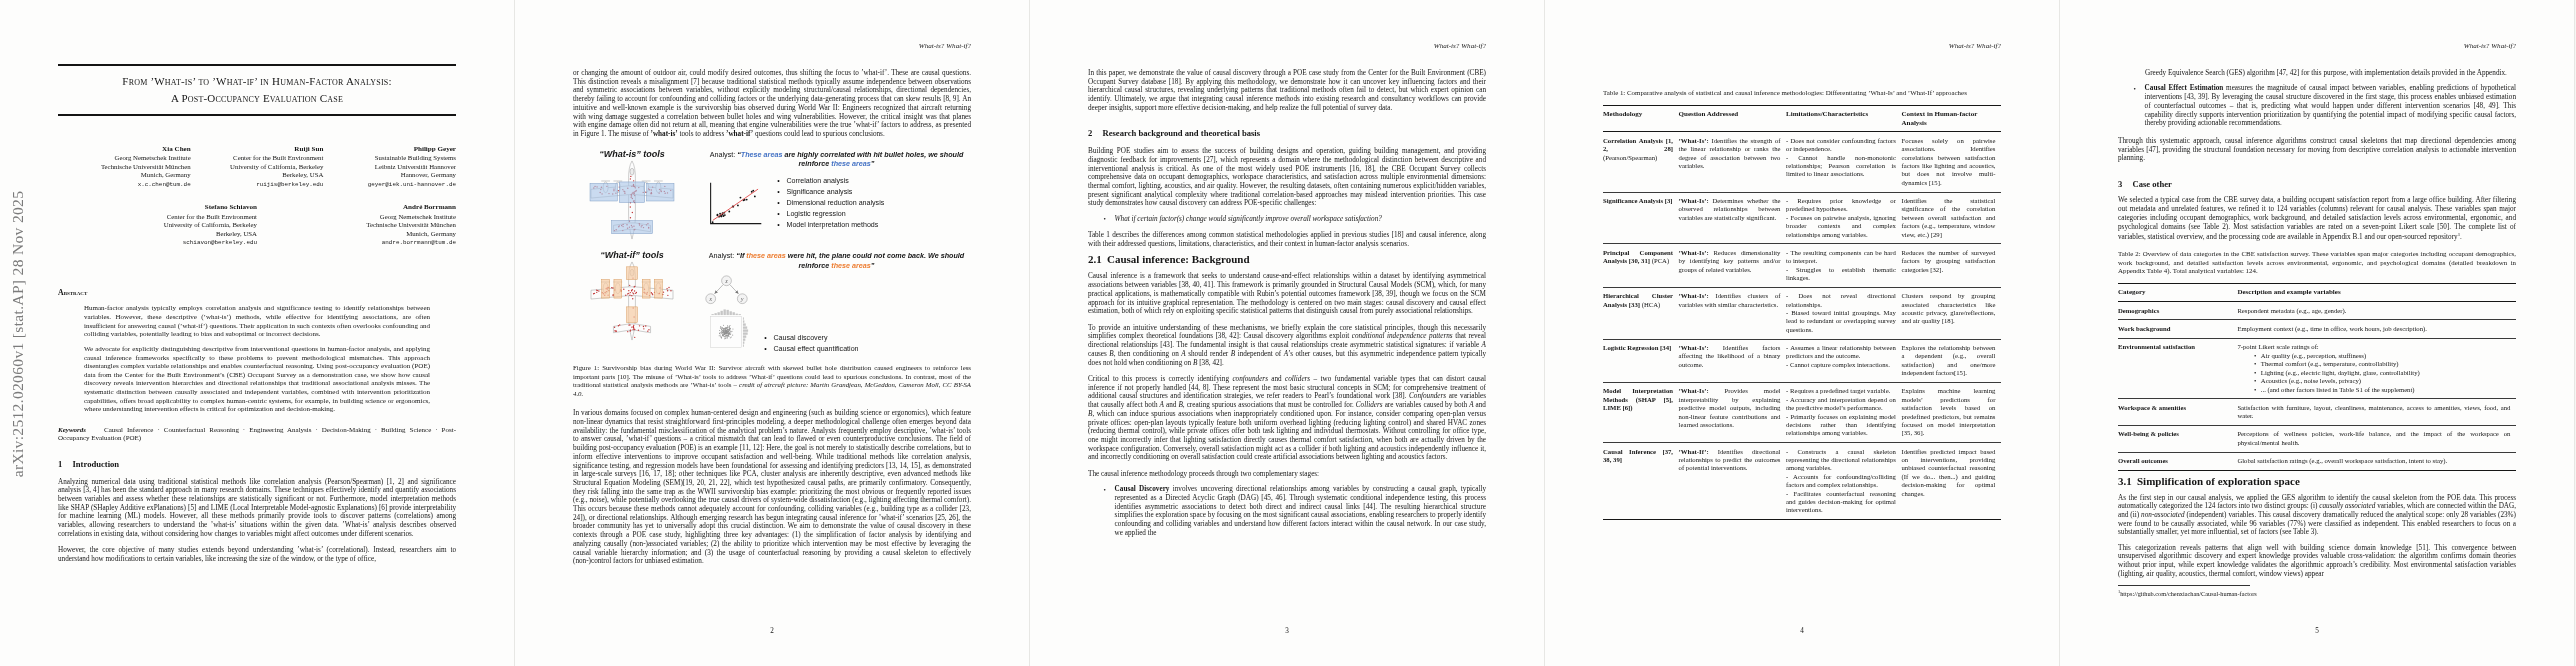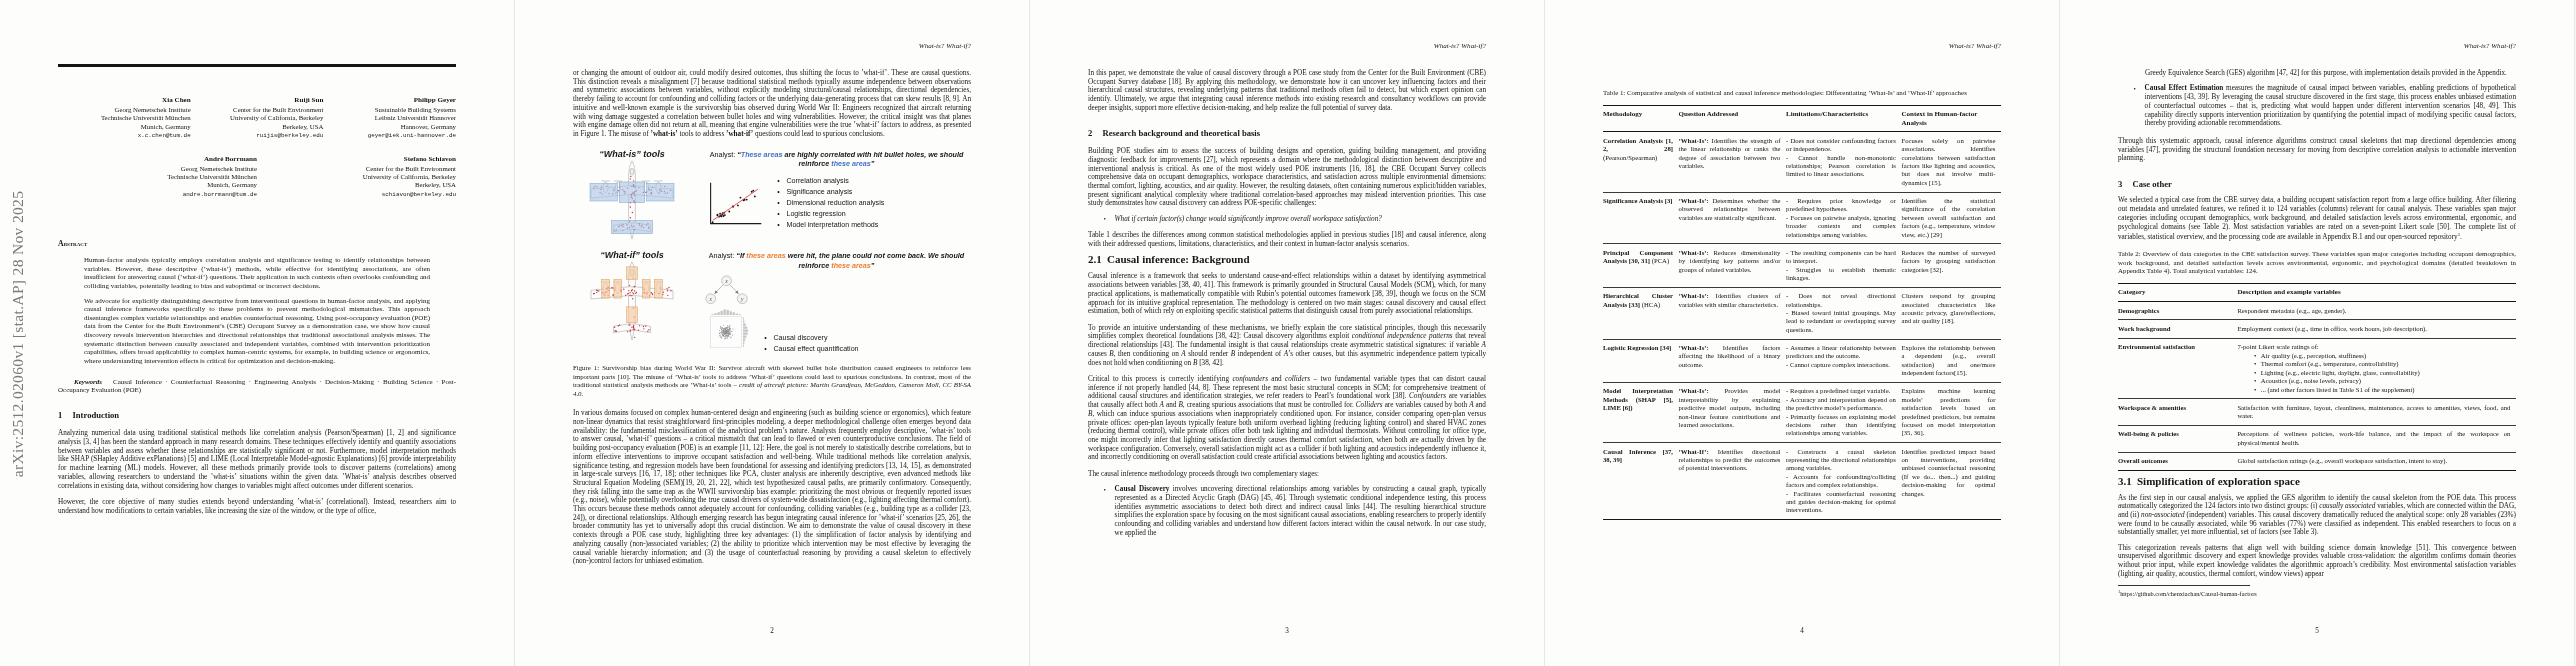--- a/index.html
+++ b/index.html
@@ -23,21 +23,21 @@
   .trule{height:1.7px;background:#141414;}
   .title{text-align:center;font-variant:small-caps;font-size:11px;line-height:17px;margin:7.2px 0;letter-spacing:0.2px;}
   .authrow{display:flex;margin-top:29px;}
   .authrow2{display:flex;margin-top:14.5px;}
   .auth{flex:1;text-align:right;font-size:6.8px;line-height:8.4px;}
   .auth .name{font-weight:700;font-size:7.1px;margin-bottom:1.1px;}
   .auth .email{font-family:"Liberation Mono",monospace;font-size:5.9px;margin-top:1.1px;}
   .absheading{text-align:left;font-variant:small-caps;font-weight:700;font-size:7.8px;margin-top:40px;}
   .abstract{width:346px;margin:7.8px auto 0;font-size:7px;line-height:8.6px;text-align:justify;}
   .keywords{margin-top:12.2px;font-size:7px;line-height:8.6px;text-align:justify;}
-  .kwlabel{font-weight:700;font-style:italic;padding-right:11px;margin-left:16px;}
+  .kwlabel{font-weight:700;font-style:italic;padding-right:18px;}
   .sec{font-size:8.6px;font-weight:700;margin:15.6px 0 0;}
   .sec .num{display:inline-block;min-width:14.5px;}
   .subsec{font-size:11px;font-weight:700;margin:4px 0 0;}
   .subsec .num{display:inline-block;min-width:19px;}
   .bullet{display:flex;margin:6.7px 0 0;padding-left:15.6px;}
   .bullet .bmark{width:11px;flex:0 0 auto;font-size:6.7px;padding-top:0.6px;}
   .bullet .btext{flex:1;font-size:7.2px;line-height:8.7px;text-align:justify;}
   .contline{margin:7.8px 0 0;padding-left:27px;font-size:7.2px;line-height:8.7px;text-align:justify;}
   
   .figure{margin-top:10px;}
@@ -67,20 +67,24 @@
 </head>
 <body>
 
 <div class="page">
   <div class="arxiv">
     <span>arXiv:2512.02060v1  [stat.AP]  28 Nov 2025</span>
   </div>
   <div class="inner">
     <div class="titleblock">
       <div class="trule"></div>
+      <div class="title">
+        <div>From ’What-is’ to ’What-if’ in Human-Factor Analysis:</div>
+        <div>A Post-Occupancy Evaluation Case</div>
+      </div>
       <div class="trule"></div>
     </div>
 
     <div class="authrow">
       <div class="auth">
         <div class="name">Xia Chen</div>
         <div>Georg Nemetschek Institute</div>
         <div>Technische Universität München</div>
         <div>Munich, Germany</div>
         <div class="email">x.c.chen@tum.de</div>
@@ -96,32 +100,32 @@
         <div class="name">Philipp Geyer</div>
         <div>Sustainable Building Systems</div>
         <div>Leibniz Universität Hannover</div>
         <div>Hannover, Germany</div>
         <div class="email">geyer@iek.uni-hannover.de</div>
       </div>
     </div>
 
     <div class="authrow2">
       <div class="auth">
+        <div class="name">Stefano Schiavon</div>
+        <div>Center for the Built Environment</div>
+        <div>University of California, Berkeley</div>
+        <div>Berkeley, USA</div>
+        <div class="email">schiavon@berkeley.edu</div>
+      </div>
+      <div class="auth">
         <div class="name">André Borrmann</div>
         <div>Georg Nemetschek Institute</div>
         <div>Technische Universität München</div>
         <div>Munich, Germany</div>
         <div class="email">andre.borrmann@tum.de</div>
-      </div>
-      <div class="auth">
-        <div class="name">Stefano Schiavon</div>
-        <div>Center for the Built Environment</div>
-        <div>University of California, Berkeley</div>
-        <div>Berkeley, USA</div>
-        <div class="email">schiavon@berkeley.edu</div>
       </div>
     </div>
 
     <div class="absheading">Abstract</div>
     <div class="abstract">Human-factor analysis typically employs correlation analysis and significance testing to identify relationships between variables. However, these descriptive (’what-is’) methods, while effective for identifying associations, are often insufficient for answering causal (’what-if’) questions. Their application in such contexts often overlooks confounding and colliding variables, potentially leading to bias and suboptimal or incorrect decisions.</div>
     <div class="abstract" style="margin-top:6.1px;">We advocate for explicitly distinguishing descriptive from interventional questions in human-factor analysis, and applying causal inference frameworks specifically to these problems to prevent methodological mismatches. This approach disentangles complex variable relationships and enables counterfactual reasoning. Using post-occupancy evaluation (POE) data from the Center for the Built Environment’s (CBE) Occupant Survey as a demonstration case, we show how causal discovery reveals intervention hierarchies and directional relationships that traditional associational analysis misses. The systematic distinction between causally associated and independent variables, combined with intervention prioritization capabilities, offers broad applicability to complex human-centric systems, for example, in building science or ergonomics, where understanding intervention effects is critical for optimization and decision-making.</div>
 
     <div class="keywords">
       <span class="kwlabel">Keywords</span><span>Causal Inference · Counterfactual Reasoning · Engineering Analysis · Decision-Making · Building Science · Post-Occupancy Evaluation (POE)</span>
     </div>

